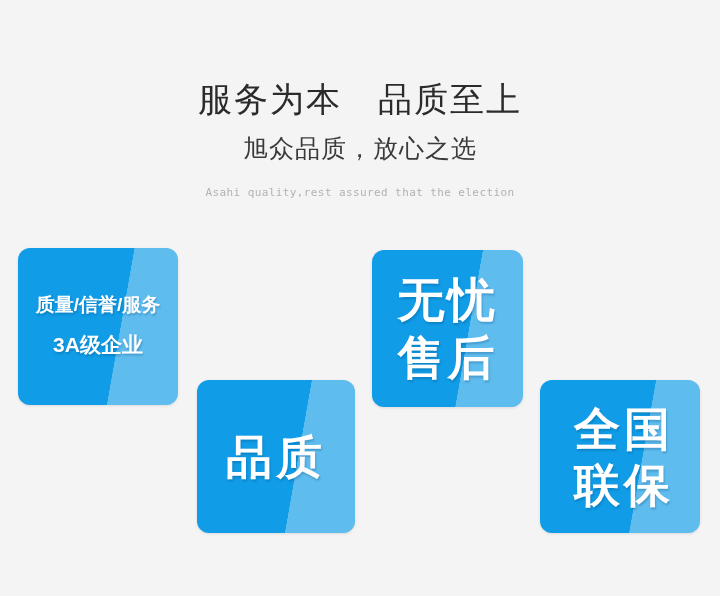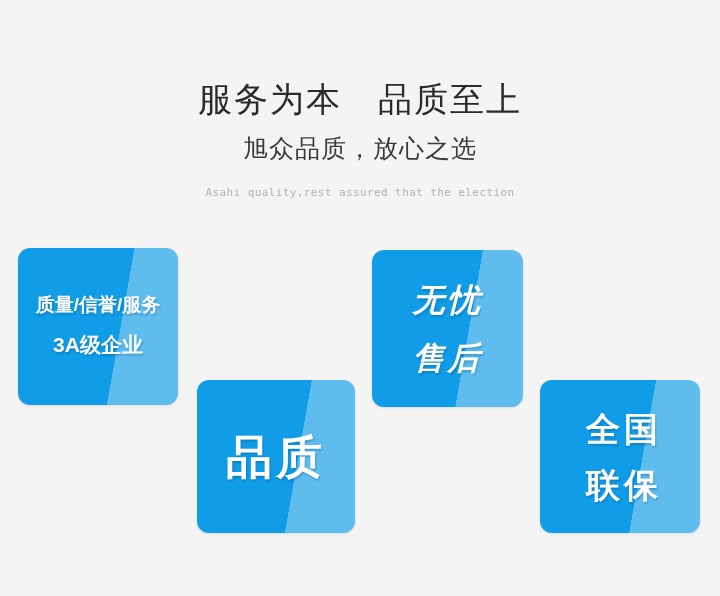--- a/index.html
+++ b/index.html
@@ -135,33 +135,32 @@
     line-height:56px;
     letter-spacing:4px;
   }
 
   
   #badge-aftersales {
     left:372px; top:250px;
     width:151px; height:157px;
   }
   #badge-aftersales .line {
-    font-size:32px;
+    font-size:47px;
     line-height:58px;
     letter-spacing:3px;
-    font-style:italic;
   }
 
   
   #badge-warranty {
     left:540px; top:380px;
     width:160px; height:153px;
   }
   #badge-warranty .line {
-    font-size:34px;
+    font-size:46px;
     line-height:56px;
     letter-spacing:4px;
     padding-left:8px;
   }
 </style>
 </head>
 <body style="background: rgb(244, 244, 244);">
 
 <div class="banner">
 

